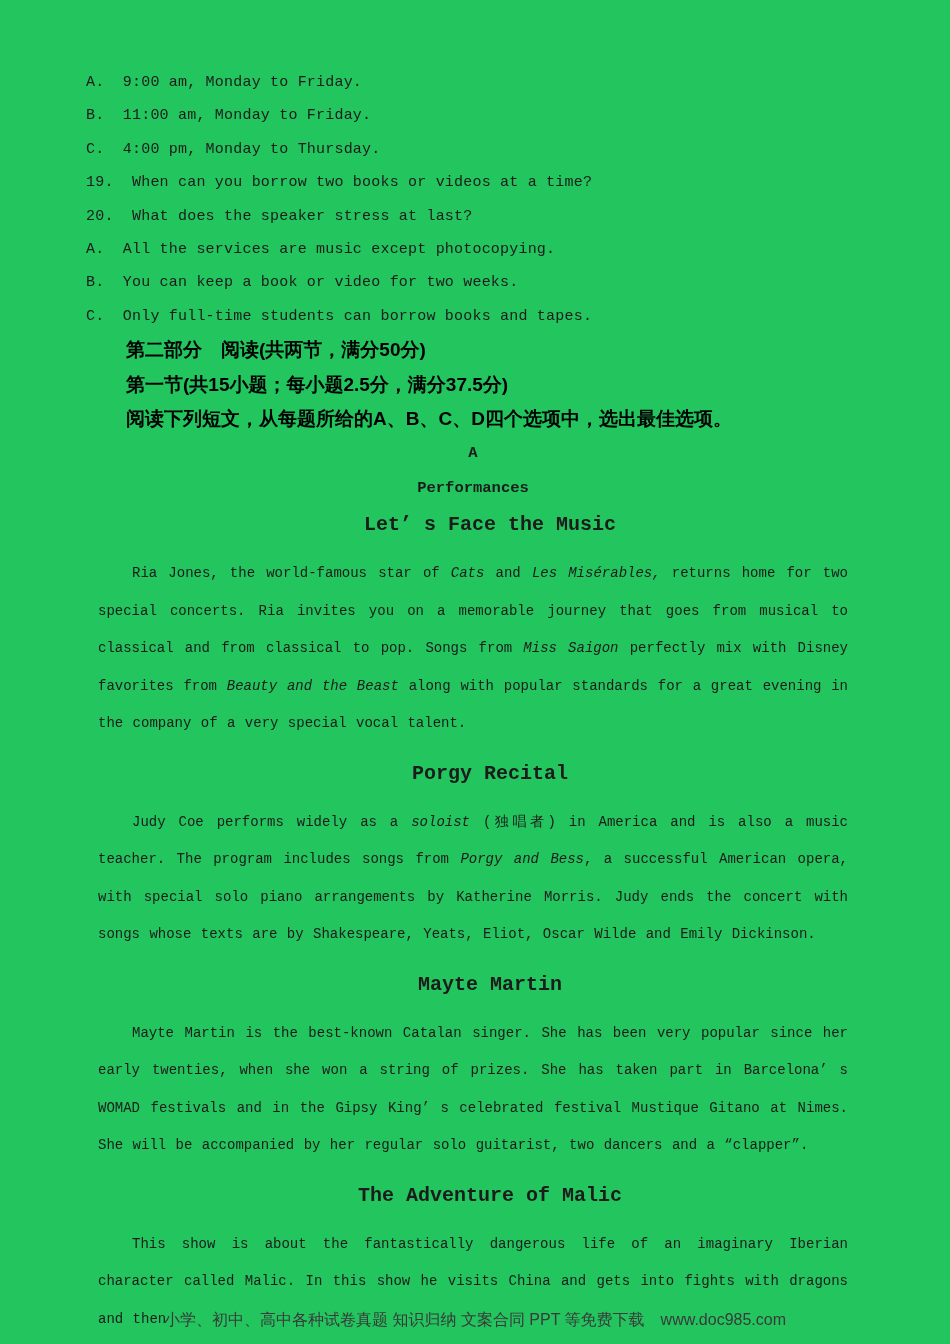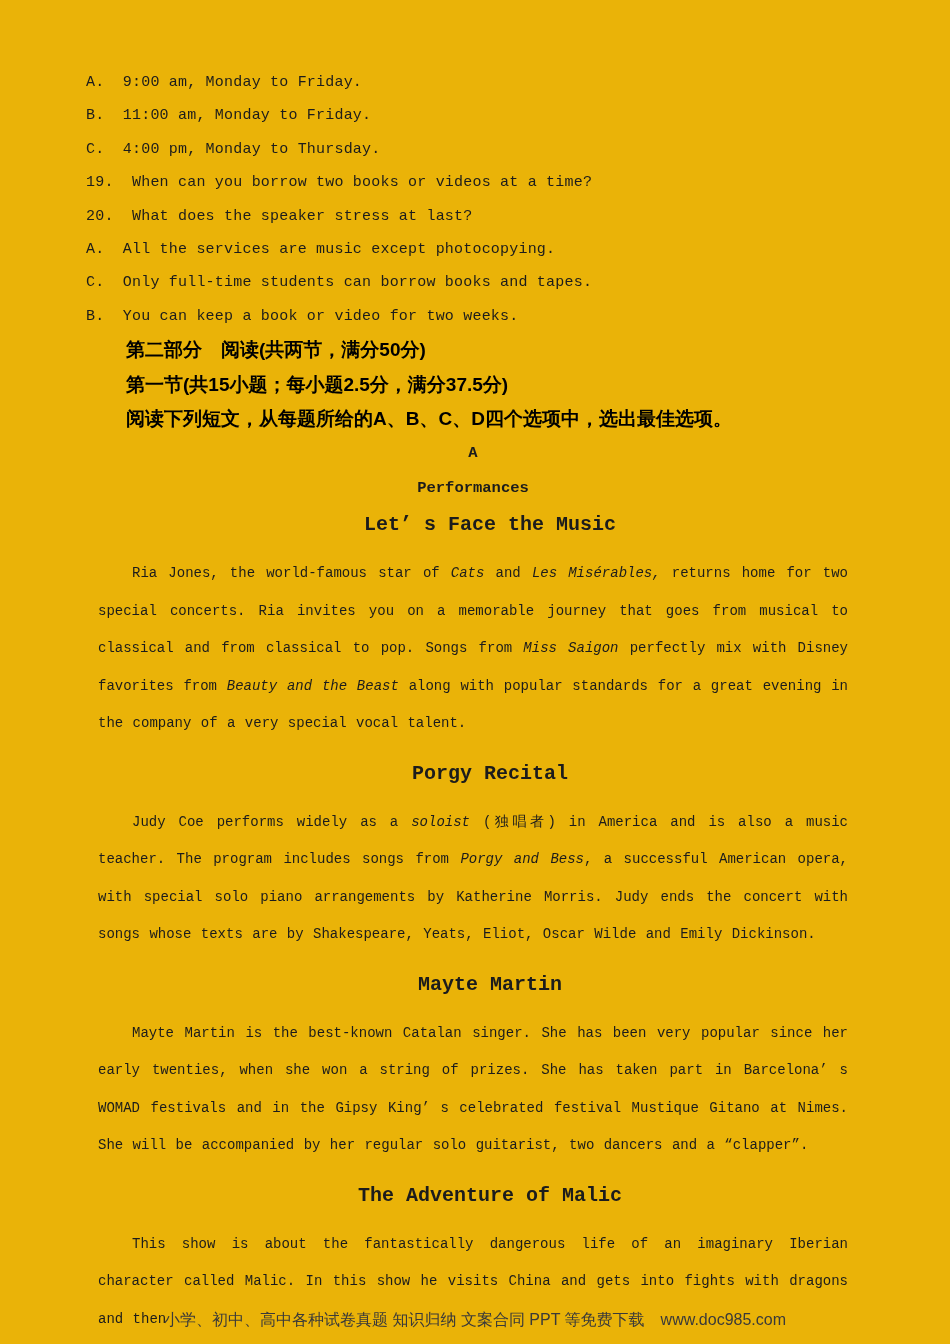--- a/index.html
+++ b/index.html
@@ -1,20 +1,20 @@
 <!DOCTYPE html>
 <html><head>
 <meta charset="utf-8">
 <style>
   html, body { margin: 0; padding: 0; background: #ffffff; }
   .page {
     position: relative;
     width: 950px;
     height: 1344px;
-    background: #eab308;
+    background: #22c55e;
     overflow: hidden;
     font-family: "Liberation Mono", monospace;
     color: #1c1c1c;
   }
   .content {
     position: absolute;
     left: 86px;
     top: 66px;
     width: 774px;
   }
@@ -75,22 +75,22 @@
 <div class="page">
   <div class="content">
 
     <div>
         <div class="q-line">A.  9:00 am, Monday to Friday.</div>
         <div class="q-line">B.  11:00 am, Monday to Friday.</div>
         <div class="q-line">C.  4:00 pm, Monday to Thursday.</div>
         <div class="q-line">19.  When can you borrow two books or videos at a time?</div>
         <div class="q-line">20.  What does the speaker stress at last?</div>
         <div class="q-line">A.  All the services are music except photocopying.</div>
+        <div class="q-line">B.  You can keep a book or video for two weeks.</div>
         <div class="q-line">C.  Only full-time students can borrow books and tapes.</div>
-        <div class="q-line">B.  You can keep a book or video for two weeks.</div>
       </div>
 
     <div class="cn-line">第二部分　阅读(共两节，满分50分)</div>
     <div class="cn-line">第一节(共15小题；每小题2.5分，满分37.5分)</div>
     <div class="cn-line">阅读下列短文，从每题所给的A、B、C、D四个选项中，选出最佳选项。</div>
 
     <div class="center-line">A</div>
     <div class="center-line">Performances</div>
 
     <div>

